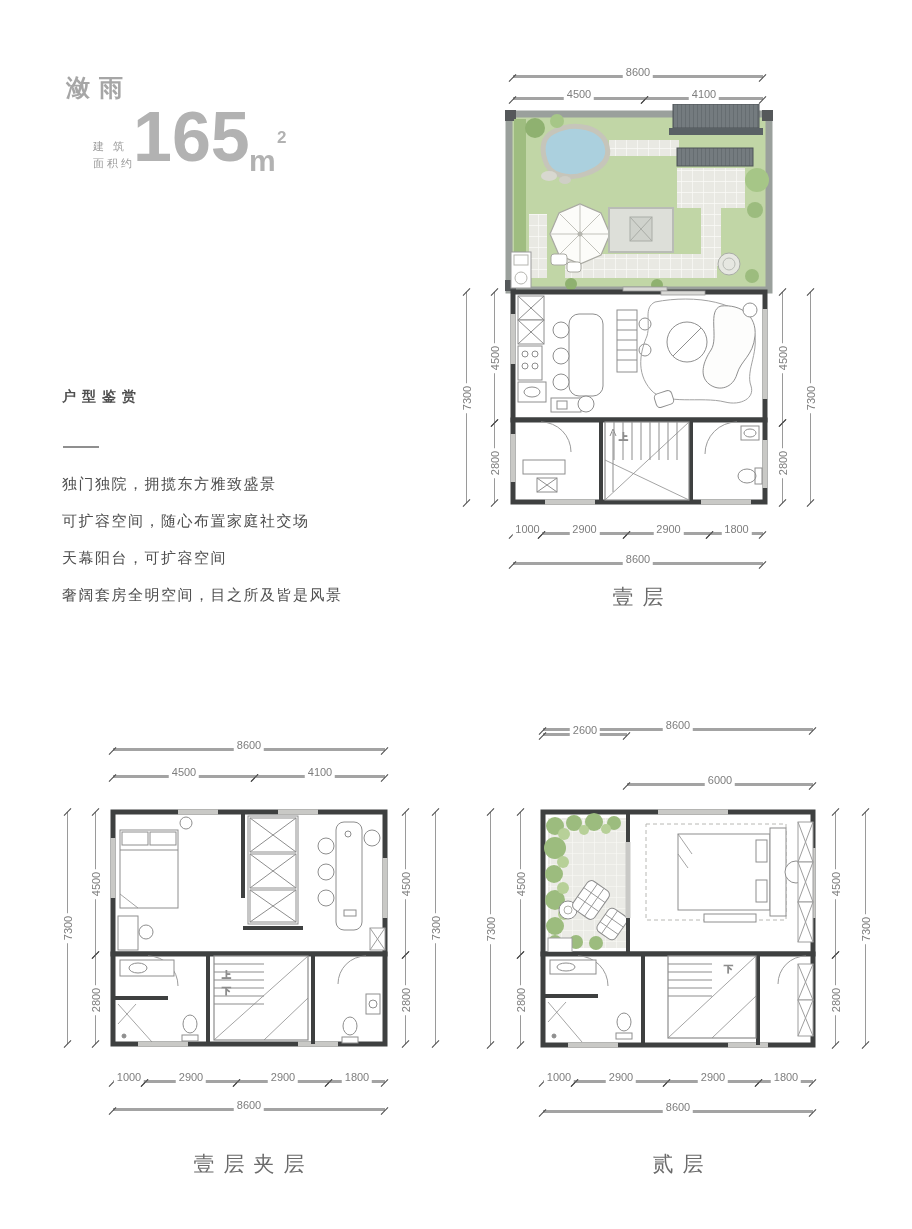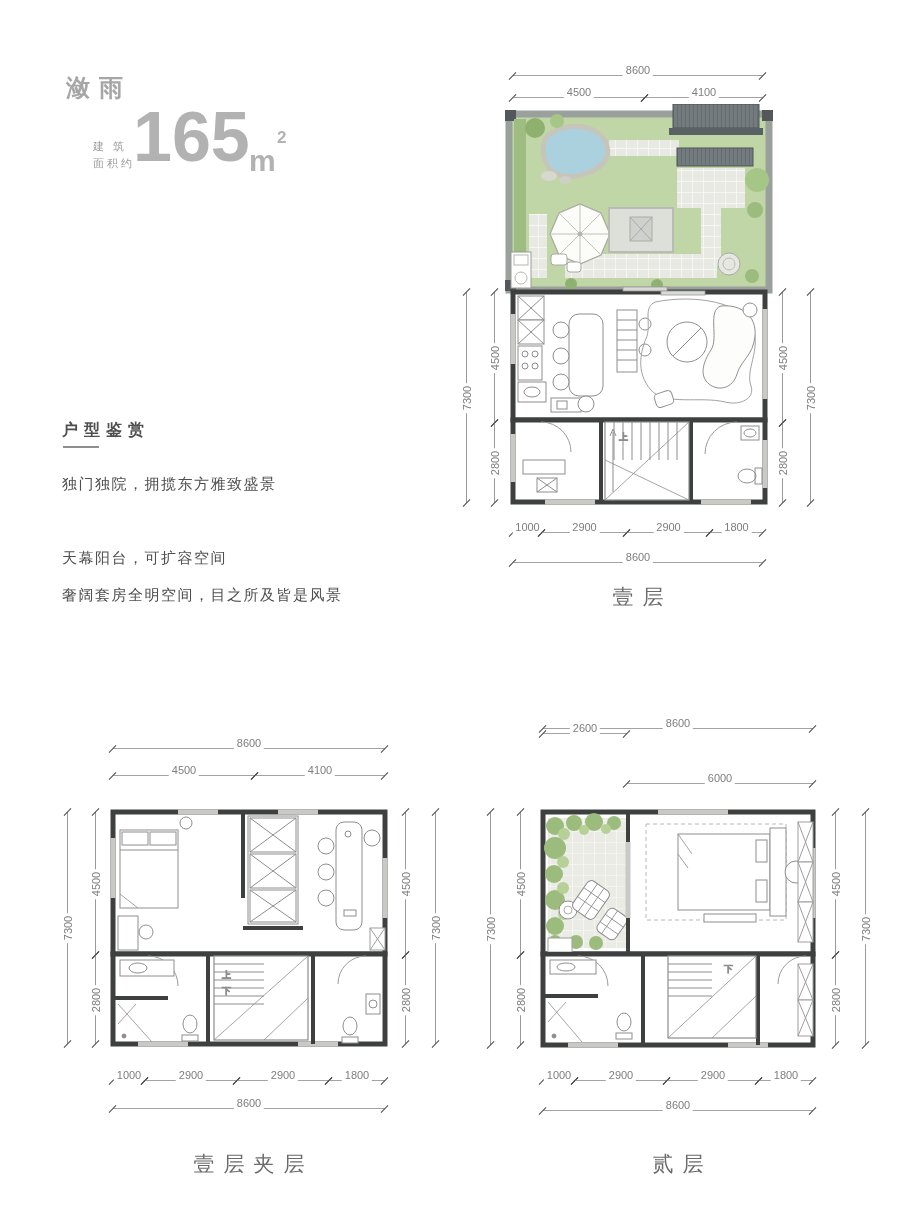--- a/index.html
+++ b/index.html
@@ -9,29 +9,29 @@
   
   .prod-name{position:absolute;left:66px;top:72px;font-size:24px;letter-spacing:9px;
              color:#a6a6a6;font-weight:bold;}
   .area-block{position:absolute;left:60px;top:110px;width:230px;height:80px;margin-left:31px;}
   .area-cap{position:absolute;left:2px;top:28px;font-size:11px;color:#9c9c9c;line-height:17px;
             letter-spacing:3px;white-space:pre;}
   .area-num{position:absolute;left:42px;top:-8px;font-size:70px;font-weight:bold;color:#b2b2b2;line-height:1;}
   .area-unit{position:absolute;left:158px;top:34px;font-size:30px;color:#b2b2b2;font-weight:bold;}
   .area-sup{position:absolute;left:186px;top:18px;font-size:17px;color:#b2b2b2;font-weight:bold;}
 
-  .sec-title{position:absolute;left:62px;top:388px;font-size:16px;font-weight:bold;
-             letter-spacing:6px;color:#4f4f4f;margin-top:32px;}
+  .sec-title{position:absolute;left:62px;top:388px;font-size:14px;font-weight:bold;
+             letter-spacing:6px;color:#4f4f4f;}
   .sec-divider{position:absolute;left:63px;top:446px;width:36px;height:2px;background:#8f8f8f;}
   .feature{position:absolute;left:62px;font-size:15px;color:#4f4f4f;letter-spacing:1.5px;white-space:nowrap;}
   .f0{top:475px}.f1{top:512px}.f2{top:549px}.f3{top:586px}
 
   
   .dseg{position:absolute;}
-  .dseg.h{height:0;border-top:1px solid #a3a3a3;}
+  .dseg.h{height:0;border-top:3px solid #a3a3a3;}
   .dseg.h::before,.dseg.h::after{content:"";position:absolute;width:1px;height:10px;background:#4a4a4a;
         transform:rotate(45deg);top:-5px;}
   .dseg.h::before{left:-1px}.dseg.h::after{right:0}
   .dseg.h .dlab{position:absolute;left:50%;top:1px;transform:translate(-50%,-100%);
         font-size:11px;color:#7e7e7e;background:#fff;padding:0 3px;line-height:1.15;}
   .dseg.v{width:0;border-left:1px solid #9a9a9a;}
   .dseg.v::before,.dseg.v::after{content:"";position:absolute;width:1px;height:10px;background:#4a4a4a;
         transform:rotate(45deg);left:-1px;}
   .dseg.v::before{top:-5px}.dseg.v::after{bottom:-5px}
   .dseg.v .dlab{position:absolute;top:50%;left:0;transform:translate(-50%,-50%) rotate(-90deg);
@@ -52,20 +52,21 @@
   <div class="area-block">
     <div class="area-cap"><span>建 筑</span><br><span>面积约</span></div>
     <div class="area-num">165</div>
     <div class="area-unit">m</div>
     <div class="area-sup">2</div>
   </div>
 
   <div class="sec-title">户型鉴赏</div>
   <div class="sec-divider"></div>
   <div class="feature f0">独门独院，拥揽东方雅致盛景</div>
+  <div class="feature f1">可扩容空间，随心布置家庭社交场</div>
   <div class="feature f2">天幕阳台，可扩容空间</div>
   <div class="feature f3">奢阔套房全明空间，目之所及皆是风景</div>
 
   <svg class="plan-svg" style="left:505px;top:104px" width="270" height="404" viewBox="0 0 270 404">
     <defs>
       <pattern id="pav1" width="11" height="11" patternUnits="userSpaceOnUse">
         <rect width="11" height="11" fill="#e9e9e3"></rect>
         <path d="M11 0H0V11" fill="none" stroke="#fbfbf7" stroke-width="1.4"></path>
       </pattern>
       <pattern id="tile1" width="4" height="12" patternUnits="userSpaceOnUse">

